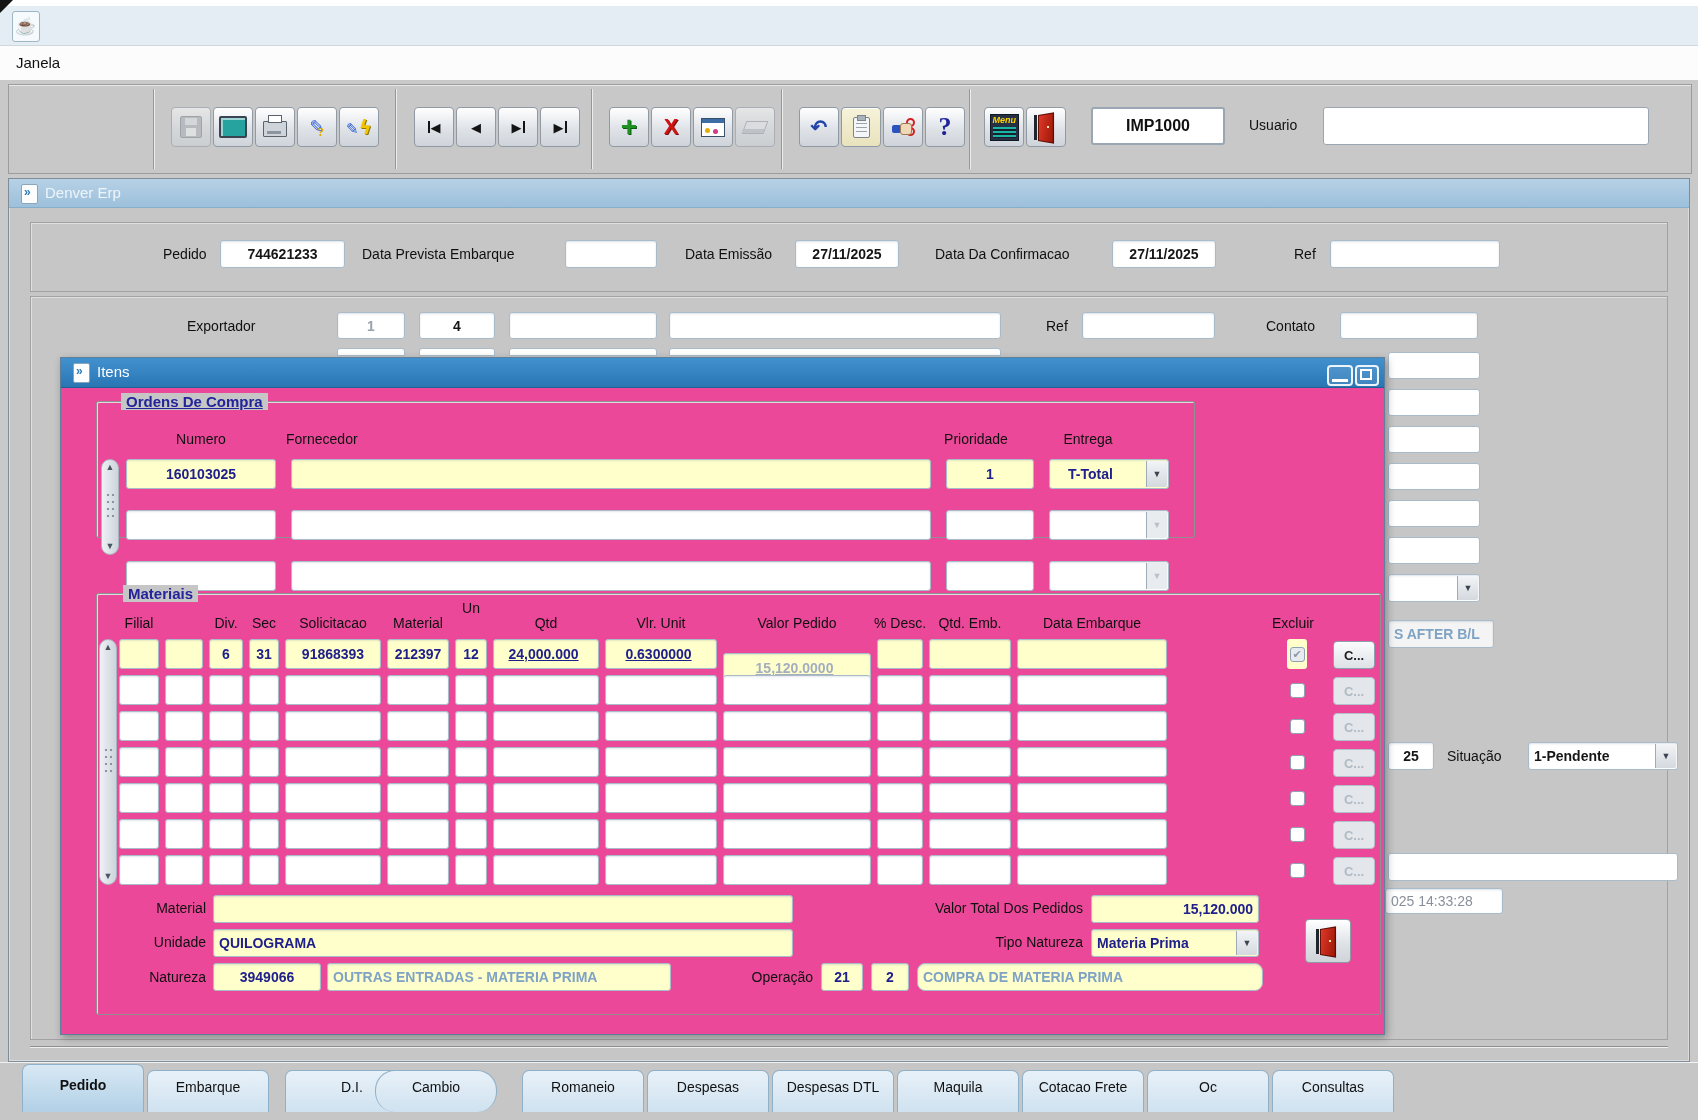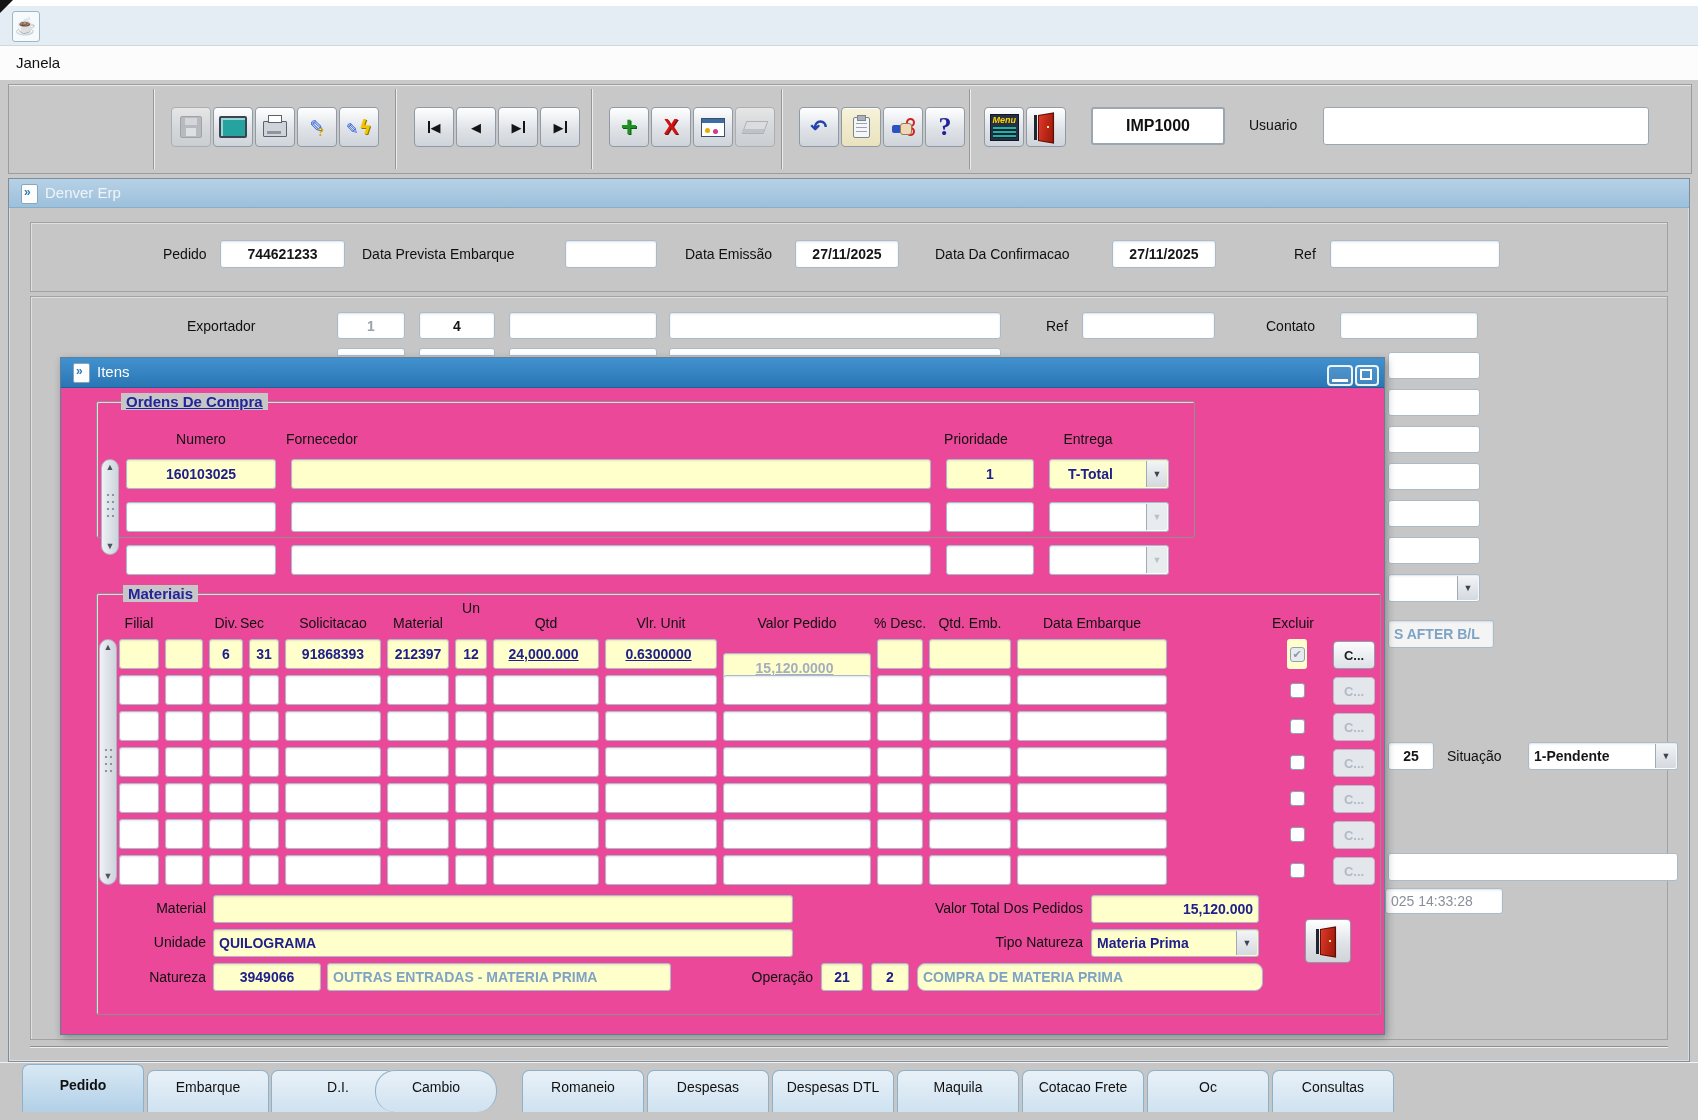--- a/index.html
+++ b/index.html
@@ -82,21 +82,21 @@
   
   .carr{position:absolute;right:1px;top:1px;bottom:1px;width:20px;background:linear-gradient(#f2f4f6,#d4d9df);
     border-left:1px solid #9fabb6;border-radius:0 2px 2px 0;display:flex;align-items:center;justify-content:center;
     font-size:9px;color:#3a4450;}
   .carr.dis{color:#b9c2cc;background:#e9ecef;}
   
   .gbox{position:absolute;border:1px solid #909090;box-shadow:inset 1px 1px 0 #dedede;border-radius:2px;}
   .glabel{position:absolute;background:#c6c6c6;padding:0 5px;color:#23239a;font-weight:bold;font-size:15px;white-space:nowrap;}
   .chead{position:absolute;transform:translateX(-50%);font-size:14px;color:#101010;white-space:nowrap;}
   
-  .orow{display:flex;gap:15px;margin-bottom:3px;height:40px;}
+  .orow{display:flex;gap:15px;margin-bottom:11px;height:40px;}
   .mrow{display:flex;gap:6px;margin-bottom:6px;height:30px;}
   .c{height:30px;box-sizing:border-box;border:1px solid #a9bac9;border-radius:3px;background:#fff;
     display:flex;align-items:center;justify-content:center;font-size:14px;font-weight:bold;color:#20208c;
     box-shadow:inset 0 1px 2px rgba(120,140,160,.2);flex:none;}
   .c.yellow{background:#ffffcc;}
   .c.ra{justify-content:center;padding-right:5px;text-decoration:underline;}
   .c.gray{color:#a4aec0;margin-top:14px;}
   .sp{border:none;background:none;box-shadow:none;}
   .w-filial{width:40px}.w-c2{width:38px}.w-div{width:34px}.w-sec{width:30px}.w-sol{width:96px}
   .w-mat{width:62px}.w-un{width:32px}.w-qtd{width:106px}.w-vlr{width:112px}.w-vp{width:148px}
@@ -358,21 +358,21 @@
             <span class="carr dis">▼</span>
           </div>
         </div>
 
     </div>
 
     <div class="gbox" style="left:35px;top:235px;width:1283px;height:420px;"></div>
     <span class="glabel" style="left:62px;top:227px;">Materiais</span>
     <span class="chead" style="left:78px;top:257px;">Filial</span>
     <span class="chead" style="left:165px;top:257px;">Div.</span>
-    <span class="chead" style="left:191px;top:257px;">Sec</span>
+    <span class="chead" style="left:203px;top:257px;">Sec</span>
     <span class="chead" style="left:272px;top:257px;">Solicitacao</span>
     <span class="chead" style="left:357px;top:257px;">Material</span>
     <span class="chead" style="left:410px;top:242px;">Un</span>
     <span class="chead" style="left:485px;top:257px;">Qtd</span>
     <span class="chead" style="left:600px;top:257px;">Vlr. Unit</span>
     <span class="chead" style="left:736px;top:257px;">Valor Pedido</span>
     <span class="chead" style="left:839px;top:257px;">% Desc.</span>
     <span class="chead" style="left:909px;top:257px;">Qtd. Emb.</span>
     <span class="chead" style="left:1031px;top:257px;">Data Embarque</span>
     <span class="chead" style="left:1232px;top:257px;">Excluir</span>
@@ -617,21 +617,21 @@
       </div>
   </div>
 
   <div class="abs" style="left:0;top:1062px;width:1698px;height:58px;background:#c6c6c6;border-top:1px solid #f2f2f2;z-index:3;"></div>
   <div class="tab sel" style="left:22px;z-index:4;">
       <span>Pedido</span>
     </div>
   <div class="tab" style="left:147px;z-index:3;">
       <span>Embarque</span>
     </div>
-  <div class="tab" style="left:271px;z-index:3;padding-left:12px;">
+  <div class="tab" style="left:285px;z-index:3;padding-left:12px;">
       <span>D.I.</span>
     </div>
   <div class="tab" style="left:375px;z-index:3;border-radius:20px;">
       <span>Cambio</span>
     </div>
   <div class="tab" style="left:522px;z-index:3;">
       <span>Romaneio</span>
     </div>
   <div class="tab" style="left:647px;z-index:3;">
       <span>Despesas</span>

